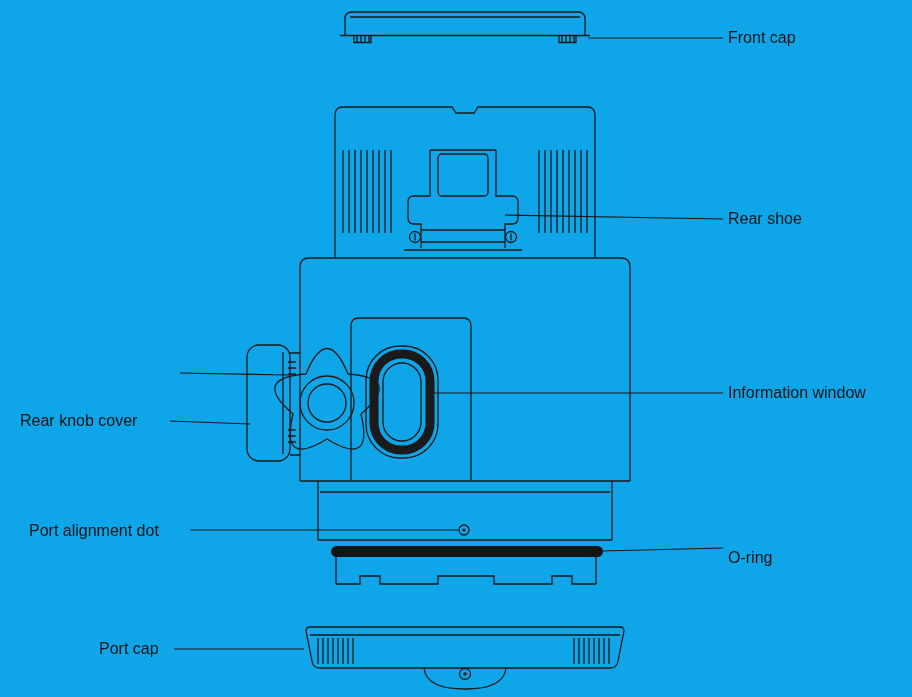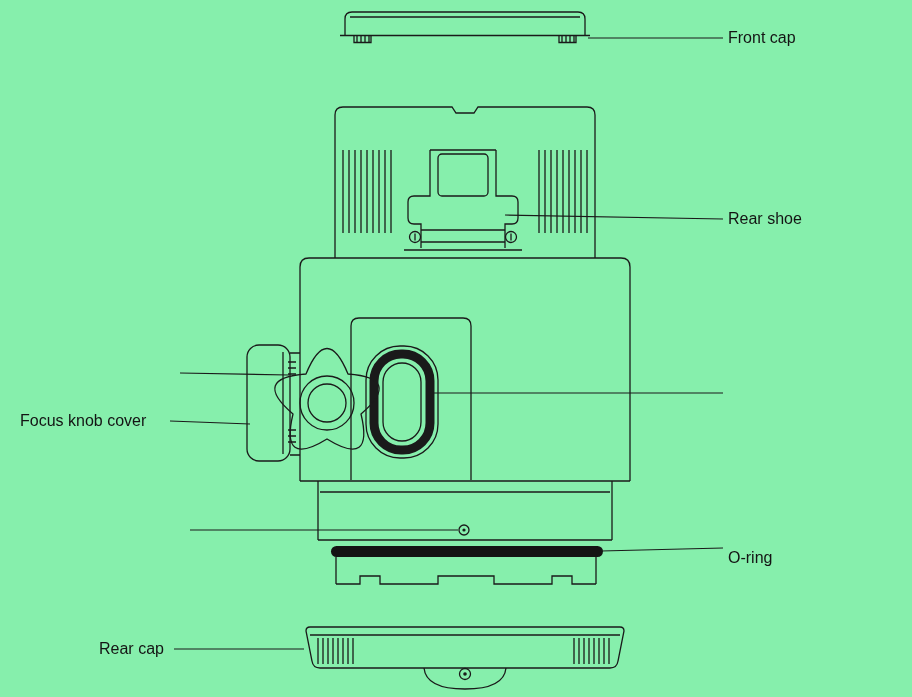--- a/index.html
+++ b/index.html
@@ -1,20 +1,20 @@
 <!DOCTYPE html>
 <html><head>
 <meta charset="utf-8">
 <title>Lens Port Diagram</title>
 <style>
   html,body{margin:0;padding:0;background:#ffffff;}
   .canvas{
     position:relative;
     width:912px;height:697px;
-    background:#86efac;
+    background:#0ea5e9;
     font-family:"Liberation Sans", sans-serif;
     overflow:hidden;
   }
   .canvas svg{position:absolute;left:0;top:0;}
   .label{
     position:absolute;
     font-size:16px;
     line-height:20px;
     color:#141414;
     white-space:nowrap;
@@ -115,22 +115,24 @@
       <line x1="170" y1="421" x2="250" y2="424"></line>
       <line x1="190" y1="530" x2="458" y2="530"></line>
       <line x1="174" y1="649" x2="304" y2="649"></line>
     </g>
   </svg>
 
   <div class="label" style="left:728px;top:28px">Front cap</div>
 
   <div class="label" style="left:728px;top:209px">Rear shoe</div>
 
+  <div class="label" style="left:728px;top:383px">Information window</div>
 
   <div class="label" style="left:728px;top:548px">O-ring</div>
 
 
-  <div class="label" style="left:20px;top:411px">Focus knob cover</div>
+  <div class="label" style="left:20px;top:411px">Rear knob cover</div>
 
+  <div class="label" style="left:29px;top:521px">Port alignment dot</div>
 
-  <div class="label" style="left:99px;top:639px">Rear cap</div>
+  <div class="label" style="left:99px;top:639px">Port cap</div>
 
 </div>
 
 </body></html>

